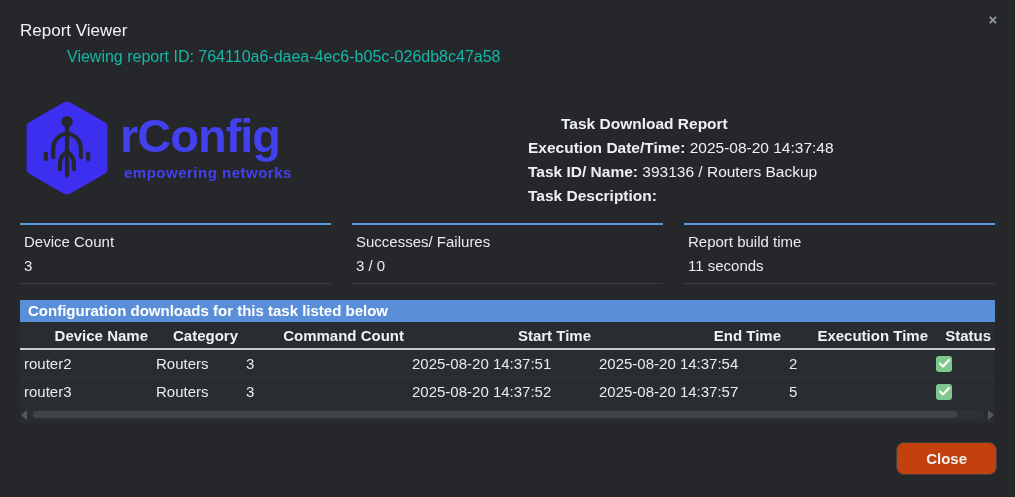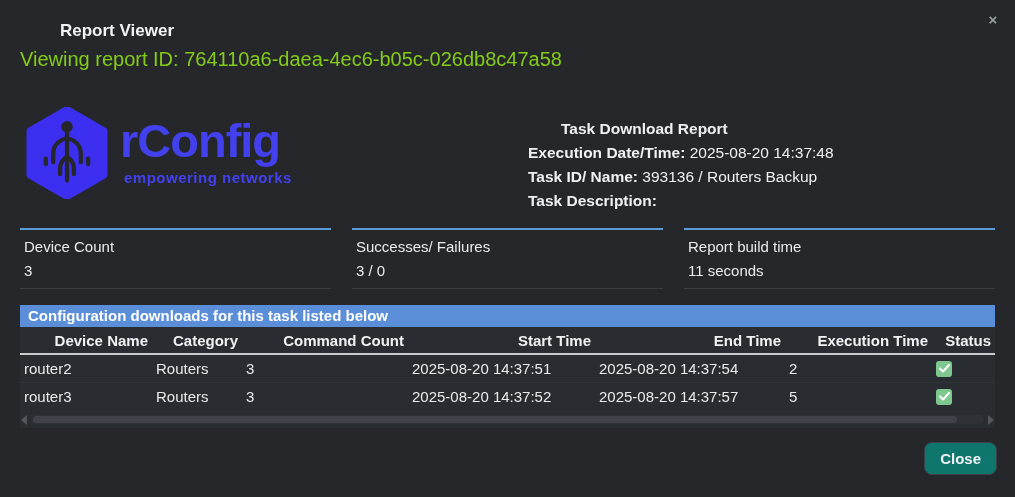--- a/index.html
+++ b/index.html
@@ -5,22 +5,22 @@
   * { margin:0; padding:0; box-sizing:border-box; }
   html,body { width:1015px; height:497px; overflow:hidden; }
   body {
     background:#25272b;
     font-family:"Liberation Sans", sans-serif;
     color:#eef0f2;
     position:relative;
     font-size:15px;
   }
   .modal-header { padding:21px 20px 0 20px; position:relative; }
-  .modal-title { font-size:17px; font-weight:700; color:#f2f3f4;margin-left:40px; }
-  .modal-subtitle { margin-top:7px; font-size:20px; color:#84cc16; }
+  .modal-title { font-size:17px; font-weight:400; color:#f2f3f4; }
+  .modal-subtitle { margin-top:7px; font-size:16px; color:#14b8a6;margin-left:47px; }
   .close-x {
     position:absolute; top:10px; right:12px;
     color:#9aa0a6; font-size:15px; font-weight:700;
     width:20px; height:20px; line-height:20px; text-align:center;
     cursor:pointer; user-select:none;
   }
   .content { padding:0 20px; }
   .brand-row { display:flex; justify-content:space-between; align-items:flex-start; margin-top:36px; }
   .logo { display:flex; align-items:flex-start; }
   .logo-icon { width:94px; height:92px; flex:0 0 auto; }
@@ -64,22 +64,22 @@
   }
   .check-box svg { width:11px; height:9px; }
   .hscrollbar { display:flex; align-items:center; height:13px; margin:3px 1px 0 1px; }
   .scroll-arrow { width:0; height:0; border-style:solid; flex:0 0 auto; }
   .scroll-arrow.left { border-width:5px 6px 5px 0; border-color:transparent #54575c transparent transparent; }
   .scroll-arrow.right { border-width:5px 0 5px 6px; border-color:transparent transparent transparent #54575c; }
   .scroll-track { flex:1; height:9px; margin:0 4px; background:#2e3135; border-radius:5px; position:relative; }
   .scroll-thumb { position:absolute; left:2px; top:1px; height:7px; width:97%; background:#40444a; border-radius:4px; }
   .modal-footer { position:absolute; right:18px; bottom:22px; }
   .close-btn {
-    background:#0f766e; color:#f1f2f3; font-weight:700; font-size:15px;
-    border:1px solid #3e4248; border-radius:8px; padding:7px 15px;
+    background:#c2410c; color:#f1f2f3; font-weight:700; font-size:15px;
+    border:1px solid #3e4248; border-radius:8px; padding:7px 29px;
     font-family:"Liberation Sans", sans-serif; cursor:pointer;
   }
 </style>
 </head>
 <body>
 
 <div class="modal-header">
   <div class="modal-title">Report Viewer</div>
   <div class="modal-subtitle">Viewing report ID: 764110a6-daea-4ec6-b05c-026db8c47a58</div>
   <div class="close-x">×</div>

